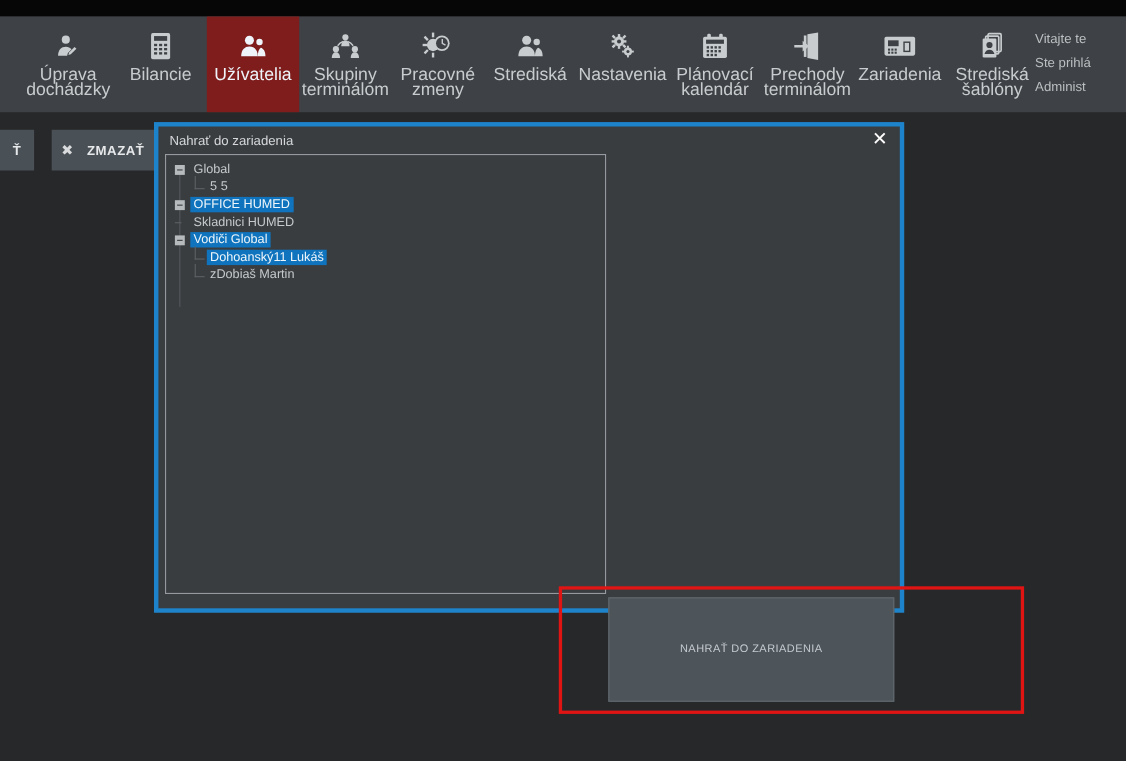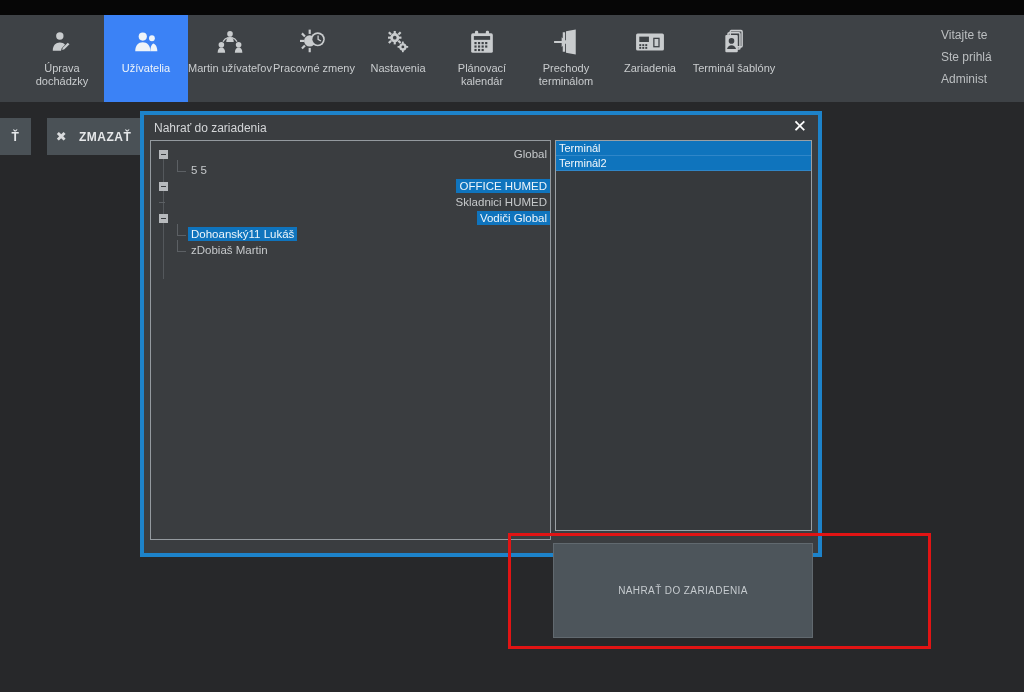--- a/index.html
+++ b/index.html
@@ -13,23 +13,23 @@
   .topstrip { position:absolute; top:0; left:0; width:1024px; height:15px; background:#060606; }
 
   
   .toolbar {
     position:absolute; top:15px; left:0; width:1024px; height:87px;
     background:#3e4246; display:flex; padding-left:20px;
   }
   .tb-item {
     width:84px; height:87px; display:flex; flex-direction:column;
     align-items:center; padding-top:11px; cursor:pointer;
-    color:#c9ccce; font-size:11px; text-align:center; line-height:13px;
-  }
-  .tb-item.active { background:#3b82f6; color:#eef4f9; }
+    color:#c9ccce; font-size:16px; text-align:center; line-height:13px;
+  }
+  .tb-item.active { background:#7f1d1d; color:#eef4f9; }
   .tb-icon { height:32px; display:flex; align-items:center; justify-content:center; margin-bottom:4px; }
   .tb-icon svg { fill:currentColor; stroke:none; }
   .tb-label { white-space:pre-line; }
 
   .welcome {
     position:absolute; top:24px; left:941px; width:200px;
     font-size:12px; color:#bcbfc1; line-height:22px; white-space:nowrap;
   }
 
   
@@ -60,21 +60,21 @@
     border:1px solid #949a9f; background:#3a3d40; padding-top:5px;
     overflow:hidden;
   }
   .tree-guide {
     position:absolute; left:12px; top:10px; width:1px; height:128px; background:#54585c;
   }
   .tree-row {
     height:16px; display:flex; align-items:center; position:relative;
     font-size:11.5px; color:#c6c9cb; cursor:pointer;
   }
-  .tree-row.root { padding-left:8px;justify-content:space-between; }
+  .tree-row.root { padding-left:8px; }
   .tree-row.child { padding-left:26px; }
   .expander {
     width:9px; height:9px; background:#b7babd; flex:0 0 9px; margin-right:5px; position:relative;
   }
   .expander::after {
     content:""; position:absolute; left:2px; right:2px; top:4px; height:1px; background:#3a3d40;
   }
   .tree-conn {
     width:9px; height:12px; flex:0 0 9px; margin:-8px 2px 0 0;
     border-left:1px solid #5c6064; border-bottom:1px solid #5c6064;
@@ -116,20 +116,40 @@
     <span class="tb-icon">
       <svg width="26" height="26" viewBox="0 0 24 24">
           <circle cx="10" cy="6.5" r="3.4"></circle>
           <path d="M3.5 20c0-5 2.8-7.6 6.5-7.6 2 0 3.7.8 4.8 2.2l-3.1 3.2-.6 2.2z"></path>
           <path d="M12.2 19.3l.5-2 4.6-4.7 1.6 1.5-4.7 4.7z"></path>
         </svg>
     </span>
     <span class="tb-label">Úprava dochádzky</span>
   </div>
 
+  <div class="tb-item">
+    <span class="tb-icon">
+      <svg width="22" height="26" viewBox="0 0 20 24">
+          <rect x="2" y="1" width="16" height="22" rx="1.5"></rect>
+          <rect x="4.5" y="3.5" width="11" height="4" fill="#3e4246"></rect>
+          <g fill="#3e4246">
+            <rect x="4.5" y="10" width="2.6" height="2"></rect>
+            <rect x="8.7" y="10" width="2.6" height="2"></rect>
+            <rect x="12.9" y="10" width="2.6" height="2"></rect>
+            <rect x="4.5" y="13.5" width="2.6" height="2"></rect>
+            <rect x="8.7" y="13.5" width="2.6" height="2"></rect>
+            <rect x="12.9" y="13.5" width="2.6" height="2"></rect>
+            <rect x="4.5" y="17" width="2.6" height="2"></rect>
+            <rect x="8.7" y="17" width="2.6" height="2"></rect>
+            <rect x="12.9" y="17" width="2.6" height="2"></rect>
+          </g>
+        </svg>
+    </span>
+    <span class="tb-label">Bilancie</span>
+  </div>
 
   <div class="tb-item active">
     <span class="tb-icon">
       <svg width="28" height="26" viewBox="0 0 26 24">
           <circle cx="10" cy="7" r="3.8"></circle>
           <path d="M3 20.5c0-5.4 3-8.2 7-8.2s7 2.8 7 8.2z"></path>
           <circle cx="18.5" cy="8.5" r="2.7"></circle>
           <path d="M17 20.5c0-3.4.9-6 2.6-7.2 2.1.6 3.9 2.8 3.9 7.2z"></path>
         </svg>
     </span>
@@ -141,21 +161,21 @@
       <svg width="28" height="26" viewBox="0 0 26 24">
           <circle cx="13" cy="4.5" r="2.6"></circle>
           <path d="M9.5 12c0-3.4 1.6-4.9 3.5-4.9s3.5 1.5 3.5 4.9z"></path>
           <circle cx="5" cy="14.5" r="2.6"></circle>
           <path d="M1.5 22c0-3.4 1.6-4.9 3.5-4.9S8.5 18.6 8.5 22z"></path>
           <circle cx="21" cy="14.5" r="2.6"></circle>
           <path d="M17.5 22c0-3.4 1.6-4.9 3.5-4.9S24.5 18.6 24.5 22z"></path>
           <path d="M6 11.2A9.4 9.4 0 0 1 11 7.4l.3 1A8.4 8.4 0 0 0 6.9 12zM20 11.2a9.4 9.4 0 0 0-5-3.8l-.3 1a8.4 8.4 0 0 1 4.4 3.6z"></path>
         </svg>
     </span>
-    <span class="tb-label">Martin užívateľov</span>
+    <span class="tb-label">Skupiny terminálom</span>
   </div>
 
   <div class="tb-item">
     <span class="tb-icon">
       <svg width="28" height="26" viewBox="0 0 26 24">
           <g>
             <rect x="8" y="0.5" width="2" height="4"></rect>
             <rect x="8" y="17.5" width="2" height="4"></rect>
             <rect x="0" y="10" width="4" height="2"></rect>
             <rect x="2.2" y="3.4" width="2" height="4" transform="rotate(-45 3.2 5.4)"></rect>
@@ -163,20 +183,31 @@
           </g>
           <circle cx="9" cy="11" r="5.2"></circle>
           <circle cx="16.5" cy="9.5" r="6.5"></circle>
           <circle cx="16.5" cy="9.5" r="5" fill="#3e4246"></circle>
           <path d="M16.2 6v4l3 1.6.6-1.1-2.4-1.3V6z"></path>
         </svg>
     </span>
     <span class="tb-label">Pracovné zmeny</span>
   </div>
 
+  <div class="tb-item">
+    <span class="tb-icon">
+      <svg width="28" height="26" viewBox="0 0 26 24">
+          <circle cx="10" cy="7" r="3.8"></circle>
+          <path d="M3 20.5c0-5.4 3-8.2 7-8.2s7 2.8 7 8.2z"></path>
+          <circle cx="18.5" cy="8.5" r="2.7"></circle>
+          <path d="M17 20.5c0-3.4.9-6 2.6-7.2 2.1.6 3.9 2.8 3.9 7.2z"></path>
+        </svg>
+    </span>
+    <span class="tb-label">Strediská</span>
+  </div>
 
   <div class="tb-item">
     <span class="tb-icon">
       <svg width="26" height="26" viewBox="0 0 24 24">
           <g>
             <circle cx="9" cy="8" r="4.2"></circle>
             <g>
               <rect x="8" y="1.8" width="2" height="3"></rect>
               <rect x="8" y="11.2" width="2" height="3"></rect>
               <rect x="2.8" y="7" width="3" height="2"></rect>
@@ -262,21 +293,21 @@
       <svg width="26" height="26" viewBox="0 0 24 24">
           <g fill="none" stroke="currentColor" stroke-width="1.4">
             <rect x="8.5" y="1.5" width="11" height="15" rx="1"></rect>
             <rect x="6.5" y="3.5" width="11" height="15" rx="1"></rect>
           </g>
           <rect x="4" y="5.5" width="11.5" height="16" rx="1"></rect>
           <circle cx="9.7" cy="11" r="2.6" fill="#3e4246"></circle>
           <path d="M5.5 18.5c.6-2.4 2.2-3.6 4.2-3.6s3.6 1.2 4.2 3.6z" fill="#3e4246"></path>
         </svg>
     </span>
-    <span class="tb-label">Terminál šablóny</span>
+    <span class="tb-label">Strediská šablóny</span>
   </div>
 
 </div>
 
 <div class="welcome">
   <div>Vitajte te</div>
   <div>Ste prihlá</div>
   <div>Administ</div>
 </div>
 
@@ -322,23 +353,19 @@
       <span class="tree-conn"></span>
       <span class="tree-label">Dohoanský11 Lukáš</span>
     </div>
 
     <div class="tree-row child">
       <span class="tree-conn"></span>
       <span class="tree-label">zDobiaš Martin</span>
     </div>
   </div>
 
-  <div class="list-panel">
-    <div class="device-row">Terminál</div>
-    <div class="device-row">Terminál2</div>
-  </div>
 
   <div class="upload-btn">
     <span>NAHRAŤ DO ZARIADENIA</span>
   </div>
 </div>
 
 <div class="annotation-rect"></div>
 
 </body></html>

